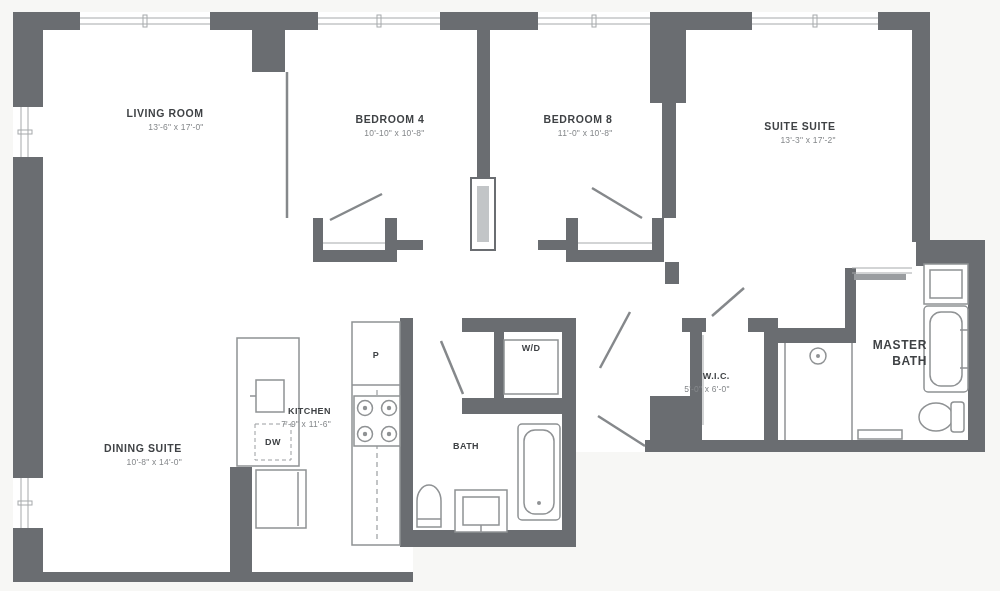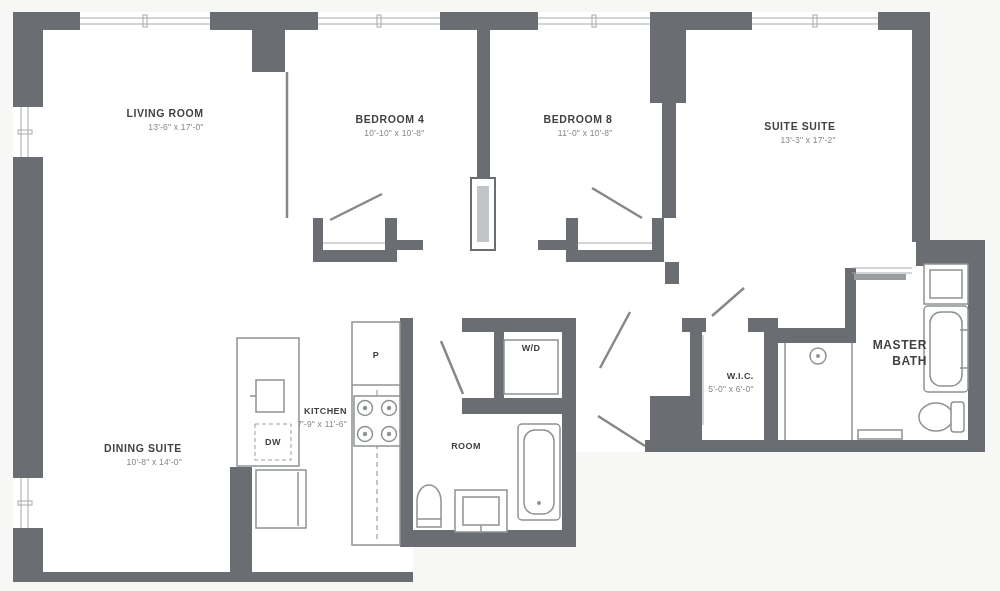--- a/index.html
+++ b/index.html
@@ -236,30 +236,30 @@
     <span class="dims">11'-0" x 10'-8"</span>
   </div>
   <div class="lbl" style="left:800px;top:133px">
     <span>SUITE SUITE</span>
     <span class="dims">13'-3" x 17'-2"</span>
   </div>
   <div class="lbl" style="left:143px;top:455px">
     <span>DINING SUITE</span>
     <span class="dims">10'-8" x 14'-0"</span>
   </div>
-  <div class="lbl sm" style="left:322px;top:418px">
+  <div class="lbl sm" style="left:306px;top:418px">
     <span>KITCHEN</span>
     <span class="dims">7'-9" x 11'-6"</span>
   </div>
-  <div class="lbl sm" style="left:731px;top:383px">
+  <div class="lbl sm" style="left:707px;top:383px">
     <span>W.I.C.</span>
     <span class="dims">5'-0" x 6'-0"</span>
   </div>
   <div class="lbl sm" style="left:466px;top:447px">
-    <span>ROOM</span>
+    <span>BATH</span>
   </div>
   <div class="lbl wrap" style="left:894px;top:354px;font-size:12px">
     <span>MASTER BATH</span>
   </div>
   <div class="lbl sm" style="left:531px;top:349px">
     <span>W/D</span>
   </div>
   <div class="lbl sm" style="left:273px;top:443px">
     <span>DW</span>
   </div>

